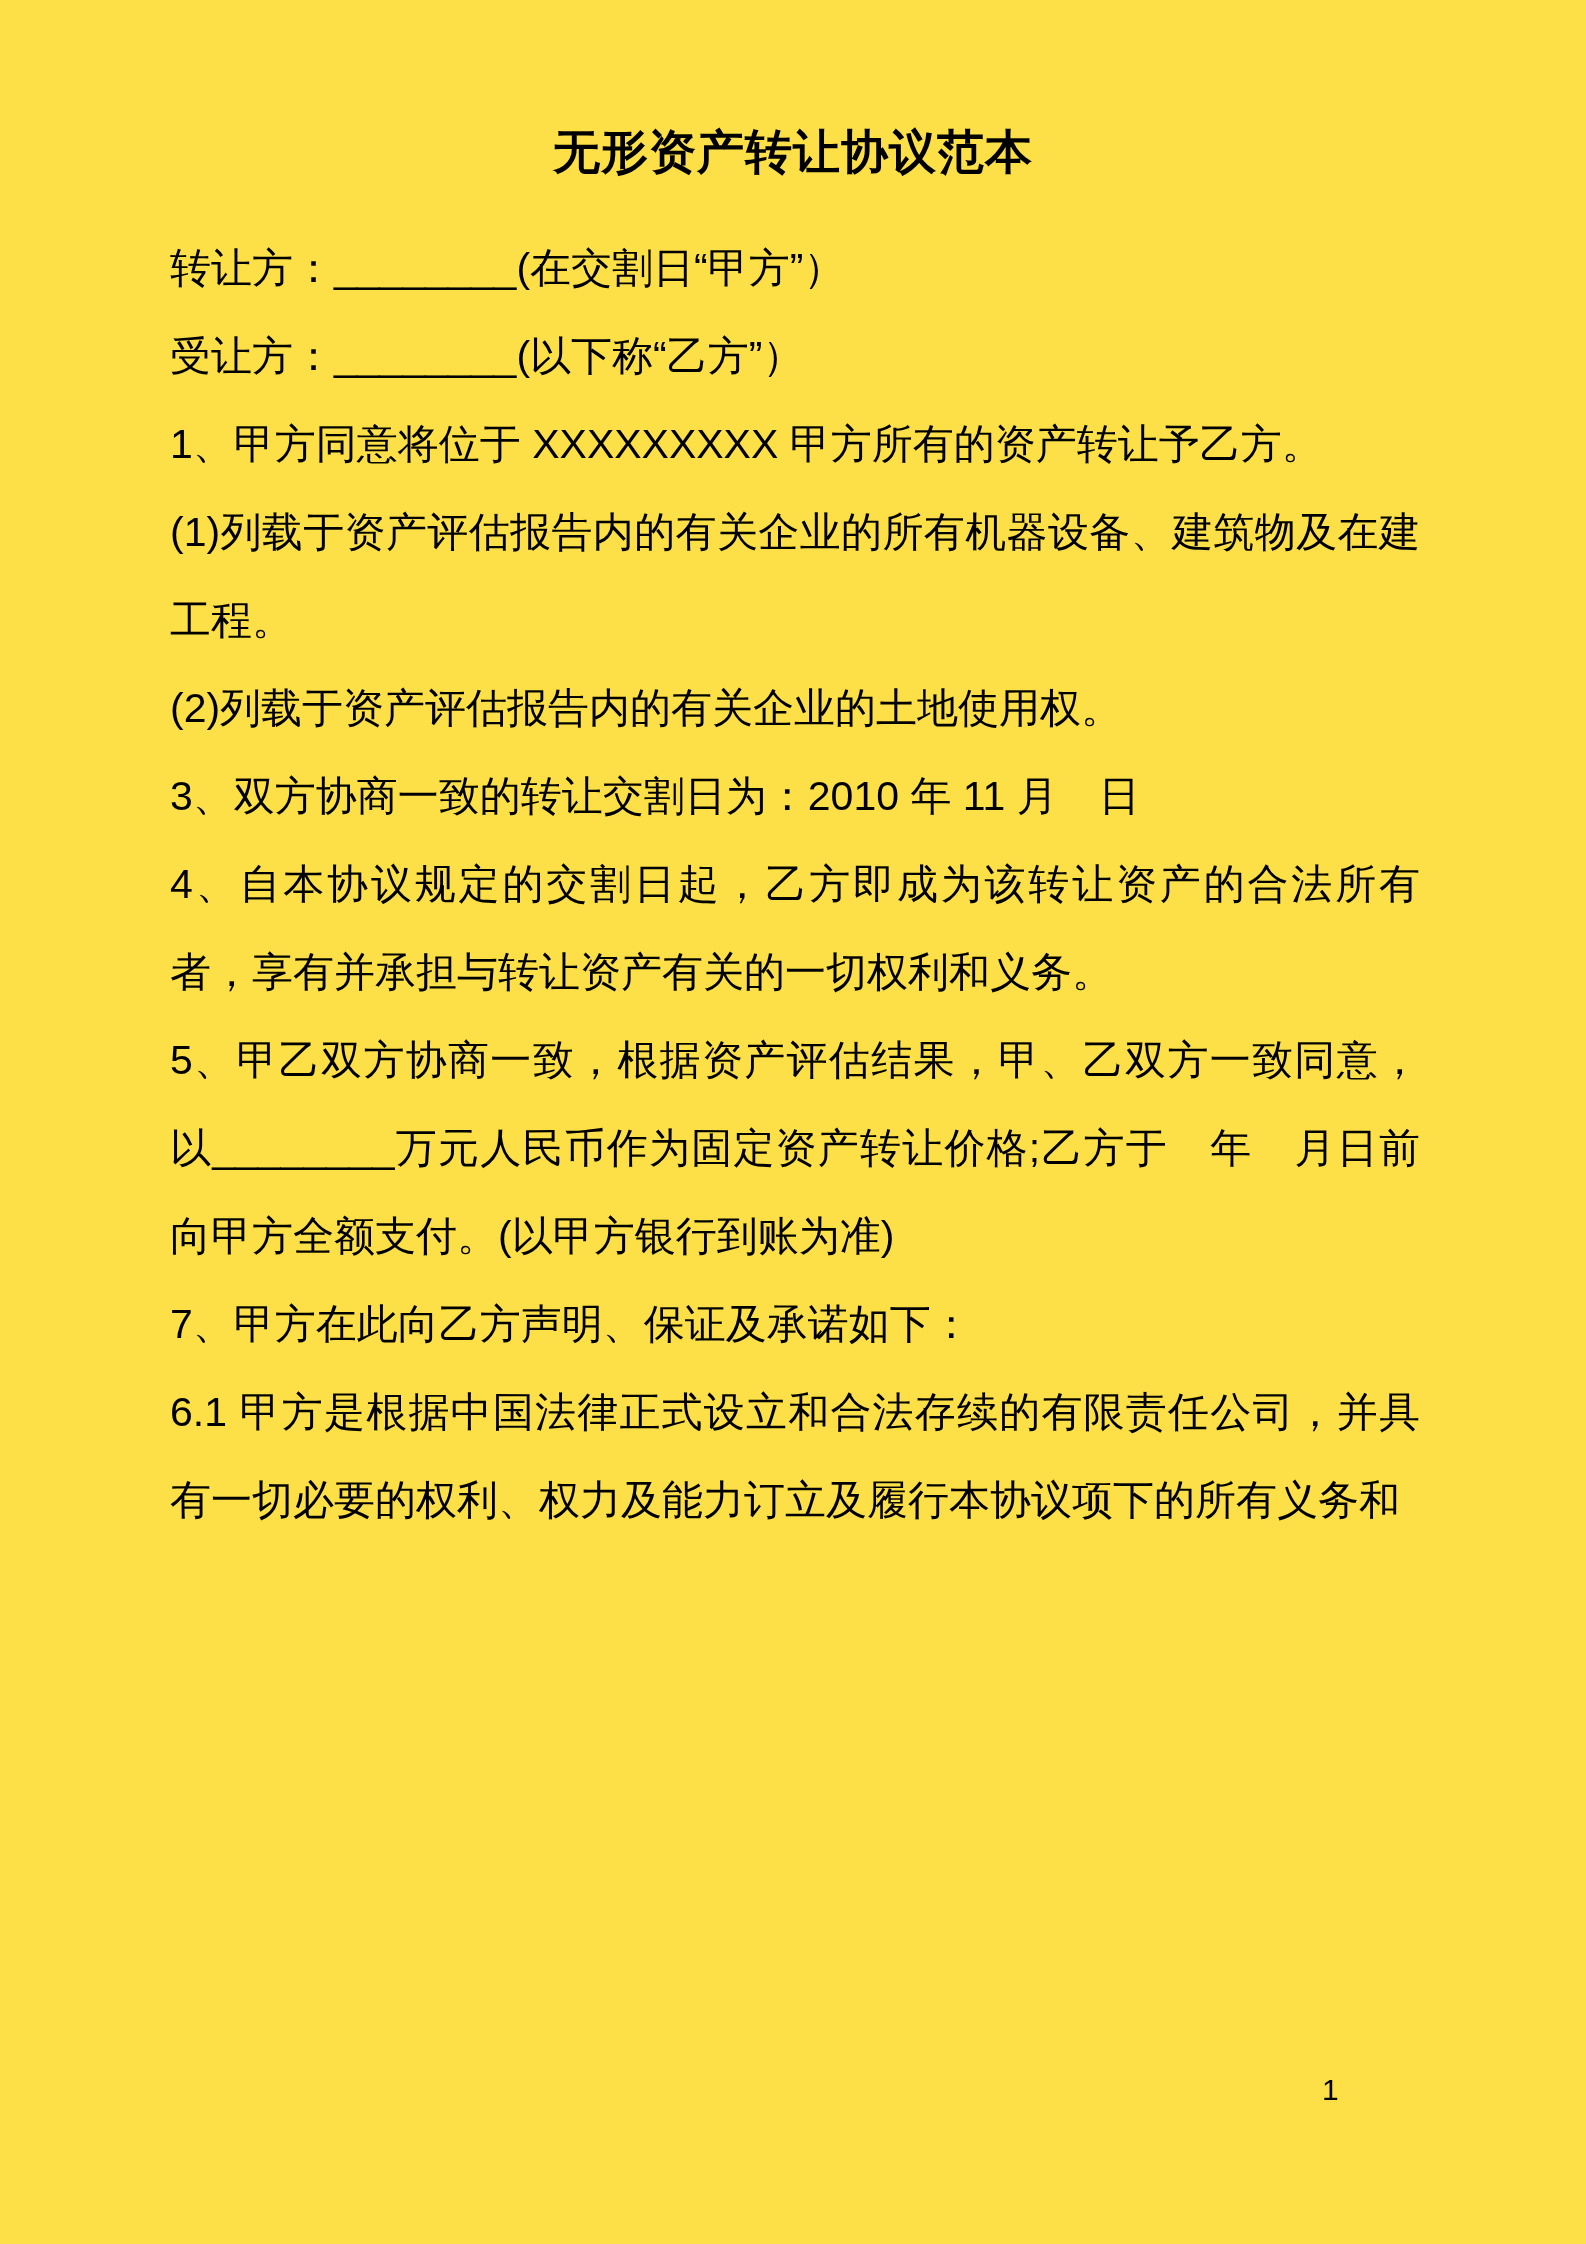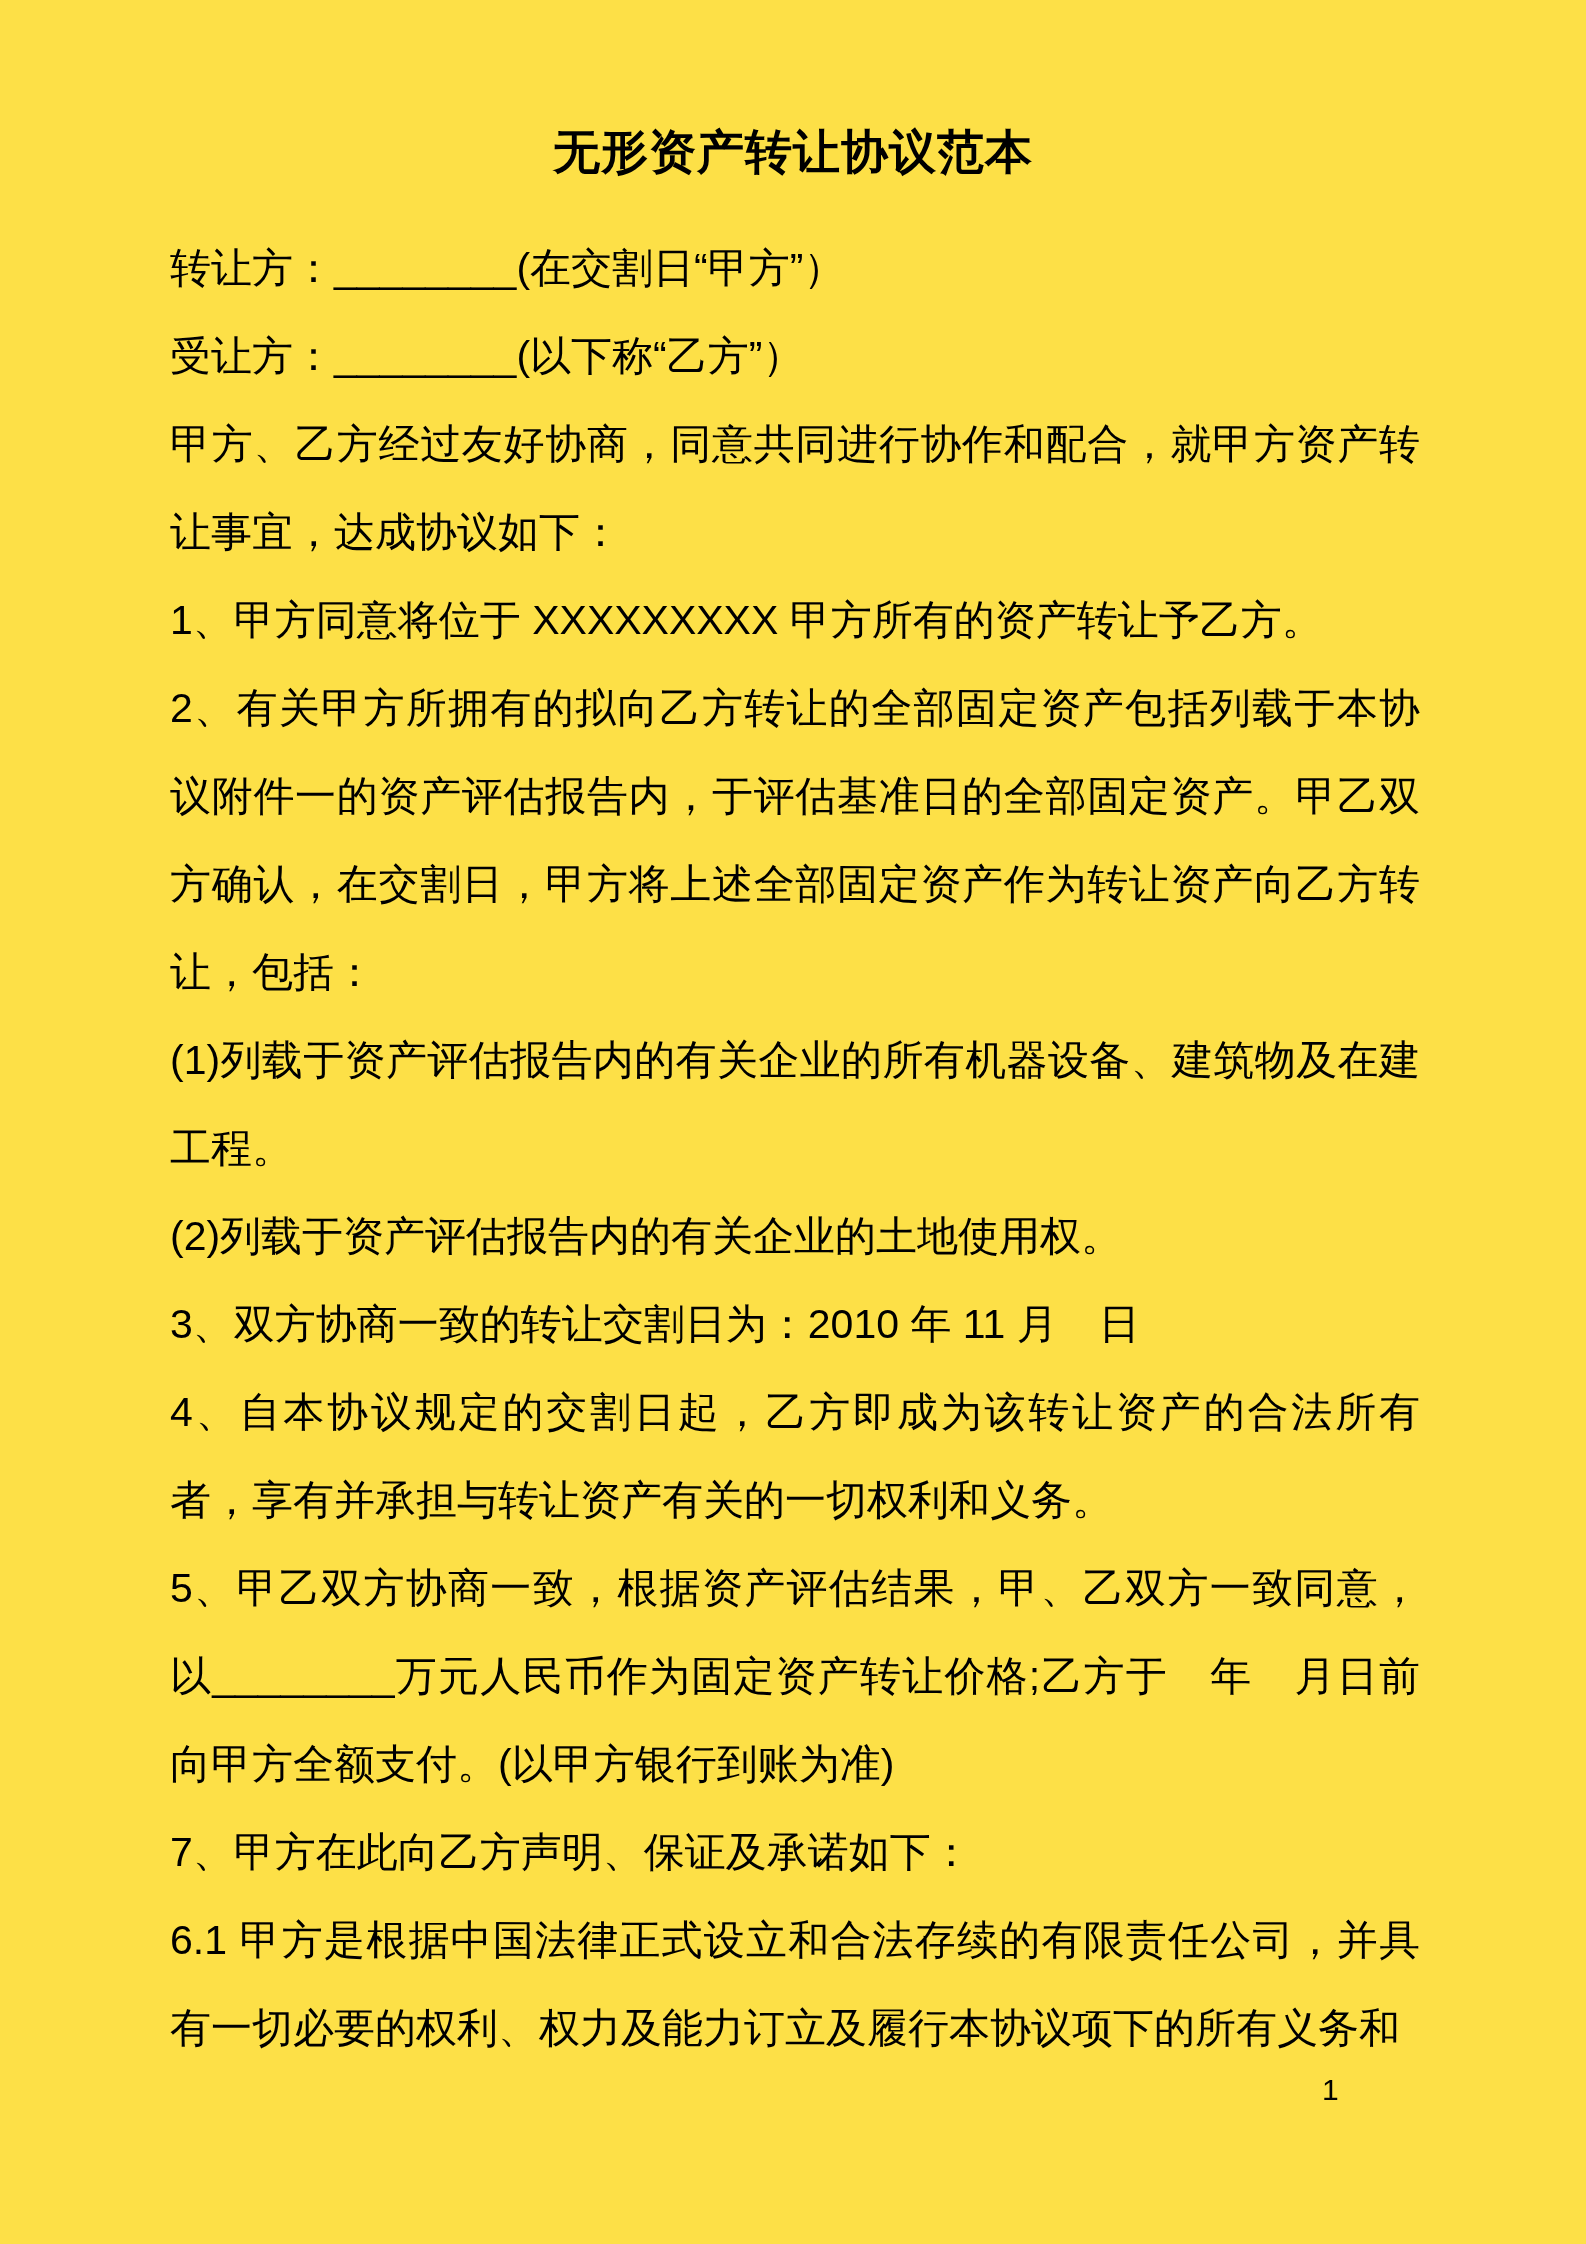--- a/index.html
+++ b/index.html
@@ -51,23 +51,21 @@
 </style>
 </head>
 <body>
 
 <div class="page">
   <h1 class="doc-title">无形资产转让协议范本</h1>
 
   <div class="doc-body">
     <p>转让方：________(在交割日“甲方”）</p>
     <p>受让方：________(以下称“乙方”）</p>
-    <p>甲方、乙方经过友好协商，同意共同进行协作和配合，就甲方资产转让事宜，达成协议如下：</p>
     <p>1、甲方同意将位于 XXXXXXXXX 甲方所有的资产转让予乙方。</p>
-    <p>2、有关甲方所拥有的拟向乙方转让的全部固定资产包括列载于本协议附件一的资产评估报告内，于评估基准日的全部固定资产。甲乙双方确认，在交割日，甲方将上述全部固定资产作为转让资产向乙方转让，包括：</p>
     <p>(1)列载于资产评估报告内的有关企业的所有机器设备、建筑物及在建工程。</p>
     <p>(2)列载于资产评估报告内的有关企业的土地使用权。</p>
     <p>3、双方协商一致的转让交割日为：2010 年 11 月　日</p>
     <p>4、自本协议规定的交割日起，乙方即成为该转让资产的合法所有者，享有并承担与转让资产有关的一切权利和义务。</p>
     <p>5、甲乙双方协商一致，根据资产评估结果，甲、乙双方一致同意，以________万元人民币作为固定资产转让价格;乙方于　年　月日前向甲方全额支付。(以甲方银行到账为准)</p>
     <p>7、甲方在此向乙方声明、保证及承诺如下：</p>
     <p>6.1 甲方是根据中国法律正式设立和合法存续的有限责任公司，并具有一切必要的权利、权力及能力订立及履行本协议项下的所有义务和</p>
   </div>
 
   <div class="page-number">1</div>

